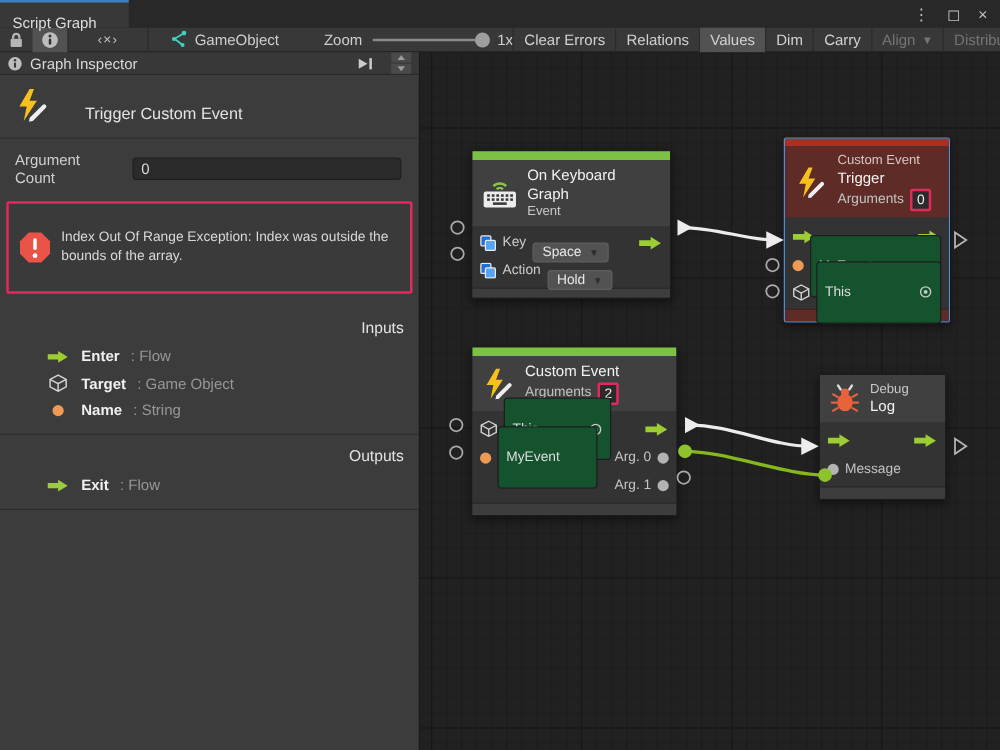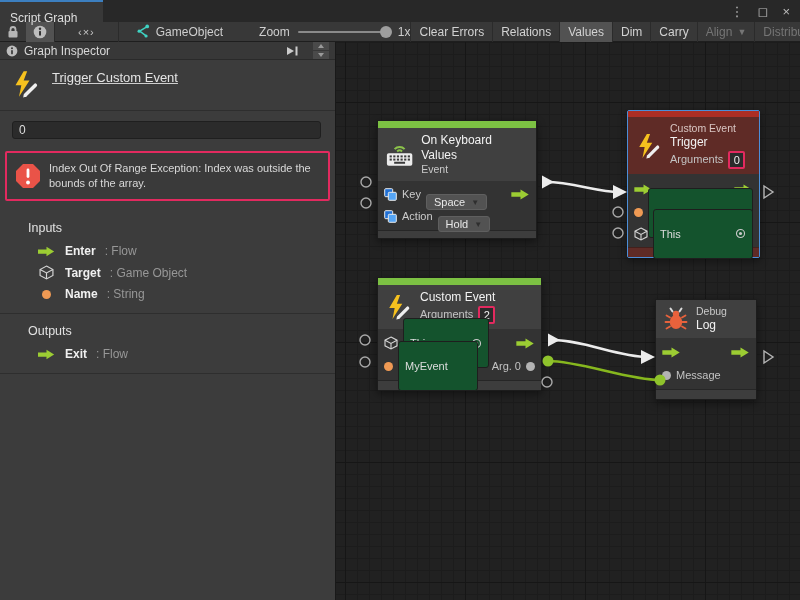--- a/index.html
+++ b/index.html
@@ -41,33 +41,33 @@
 
   .insp-header{ height:18px; background:#383838; border-bottom:1px solid #2a2a2a;
                 display:flex; align-items:center; padding:0 6px; gap:6px; color:#d8d8d8; }
   .insp-header .grow{ flex:1; }
   .dockbtn{ display:flex; align-items:center; padding:0 4px; }
   .spinners{ display:flex; flex-direction:column; margin-left:4px; }
   .spin{ width:16px; height:8px; background:#4a4a4a; display:flex; align-items:center; justify-content:center; margin:0.5px 0; }
   .tri-up{ width:0;height:0;border-left:3.5px solid transparent;border-right:3.5px solid transparent;border-bottom:4px solid #9a9a9a; }
   .tri-dn{ width:0;height:0;border-left:3.5px solid transparent;border-right:3.5px solid transparent;border-top:4px solid #9a9a9a; }
 
-  .insp-title{ display:flex; align-items:flex-start; gap:12px; padding:10px 12px 12px 12px; border-bottom:1px solid #2e2e2e;text-decoration:underline; }
+  .insp-title{ display:flex; align-items:flex-end; gap:28px; padding:10px 12px 12px 12px; border-bottom:1px solid #2e2e2e; }
   .insp-title .t{ font-size:13px; color:#e4e4e4; }
 
   .insp-field{ display:flex; align-items:center; padding:10px 14px 4px 12px; gap:8px; }
   .insp-field label{ width:86px; color:#cfcfcf; flex:0 0 auto; }
   .insp-field input{ flex:1; height:18px; background:#2b2b2b; border:1px solid #1f1f1f; border-radius:3px;
                      color:#dddddd; font-size:12px; padding:0 6px; font-family:"Liberation Sans",sans-serif; outline:none; }
 
   .error-box{ margin:8px 5px 10px 5px; border:2px solid #e22a5f; background:#3a3a3a; border-radius:2px;
-              display:flex; align-items:center; gap:8px; padding:8px 8px; }
+              display:flex; align-items:center; gap:8px; padding:20px 8px; }
   .error-box .msg{ font-size:11px; color:#d8d8d8; line-height:1.35; }
 
-  .section-h{ padding:10px 12px 6px 28px; color:#e2e2e2; font-size:12.5px; }
+  .section-h{ padding:10px 12px 6px 28px; color:#e2e2e2; font-size:12.5px;text-align:right; }
   .pin-row{ display:flex; align-items:center; gap:9px; padding:3.5px 12px;margin-left:24px; }
   .pin-row .pname{ color:#f0f0f0; font-weight:bold; }
   .pin-row .ptype{ color:#979797; }
   .pin-ic{ width:20px; display:flex; justify-content:center; align-items:center; flex:0 0 20px; }
   .sec-div{ border-top:1px solid #2e2e2e; margin-top:8px; }
 
   .dot{ border-radius:50%; display:inline-block; }
   .dot.orange{ width:9px; height:9px; background:#ef9a54; }
   .dot.gray{ width:9px; height:9px; background:#b3b3b3; }
 
@@ -226,20 +226,21 @@
     <div class="insp-title">
       <svg width="28" height="28" viewBox="0 0 24 24">
         <polygon points="10,1 3,13 8,13 6,23 15,9 10,9 13,1" fill="#f6c11e"></polygon>
         <path d="M11.5 21.5 L20 13" stroke="#efefef" stroke-width="3" stroke-linecap="round"></path>
         <polygon points="9.5,23.5 12.6,22.8 10.4,20.6" fill="#efefef"></polygon>
       </svg>
       <span class="t">Trigger Custom Event</span>
     </div>
 
     <div class="insp-field">
+      <label>Argument Count</label>
       <input type="text" value="0" style="">
     </div>
 
     <div class="error-box">
       <svg width="26" height="26" viewBox="0 0 26 26" style="flex:0 0 26px">
         <polygon points="8,1 18,1 25,8 25,18 18,25 8,25 1,18 1,8" fill="#ea5348"></polygon>
         <rect x="11.6" y="5.5" width="2.8" height="9.5" rx="1.4" fill="#ffffff"></rect>
         <circle cx="13" cy="19.5" r="1.9" fill="#ffffff"></circle>
       </svg>
       <span class="msg">Index Out Of Range Exception: Index was outside the bounds of the array.</span>
@@ -306,21 +307,21 @@
             <rect x="4" y="17.5" width="2.4" height="2.2"></rect>
               <rect x="8" y="17.5" width="2.4" height="2.2"></rect>
               <rect x="12" y="17.5" width="2.4" height="2.2"></rect>
               <rect x="16" y="17.5" width="2.4" height="2.2"></rect>
               <rect x="20" y="17.5" width="2.4" height="2.2"></rect>
               <rect x="24" y="17.5" width="2.4" height="2.2"></rect>
             <rect x="9" y="21" width="12" height="2.2"></rect>
           </g>
         </svg>
         <div class="tcol">
-          <span class="name">On Keyboard Values</span>
+          <span class="name">On Keyboard Graph</span>
           <span class="kind">Event</span>
         </div>
       </div>
       <div class="body">
         <div class="row">
           <svg width="13" height="13" viewBox="0 0 13 13">
             <rect x="0.7" y="0.7" width="8" height="8" rx="1" fill="#1f6fd4" stroke="#eaeaea" stroke-width="1"></rect>
             <rect x="4.3" y="4.3" width="8" height="8" rx="1" fill="#55a5f5" stroke="#eaeaea" stroke-width="1"></rect>
           </svg>
           <span>Key</span>
@@ -434,20 +435,25 @@
         </div>
         <div class="row">
           <span class="dot orange"></span>
           <div class="field" style="width:80px">
             <span>MyEvent</span>
           </div>
           <span class="spacer"></span>
           <span class="arg-lbl">Arg. 0</span>
           <span class="dot gray"></span>
         </div>
+        <div class="row">
+          <span class="spacer"></span>
+          <span class="arg-lbl">Arg. 1</span>
+          <span class="dot gray"></span>
+        </div>
       </div>
       <div class="ftr" style="height:10px"></div>
     </div>
 
     <div class="node" id="node-debug">
       <div class="hdr">
         <svg width="24" height="24" viewBox="0 0 24 24">
           <path d="M8.5 4.5 L6.5 1.5 M15.5 4.5 L17.5 1.5" stroke="#dcdcdc" stroke-width="2" stroke-linecap="round"></path>
           <circle cx="12" cy="7" r="3.2" fill="#e8623c"></circle>
           <ellipse cx="12" cy="15" rx="6.2" ry="7" fill="#e8623c"></ellipse>

